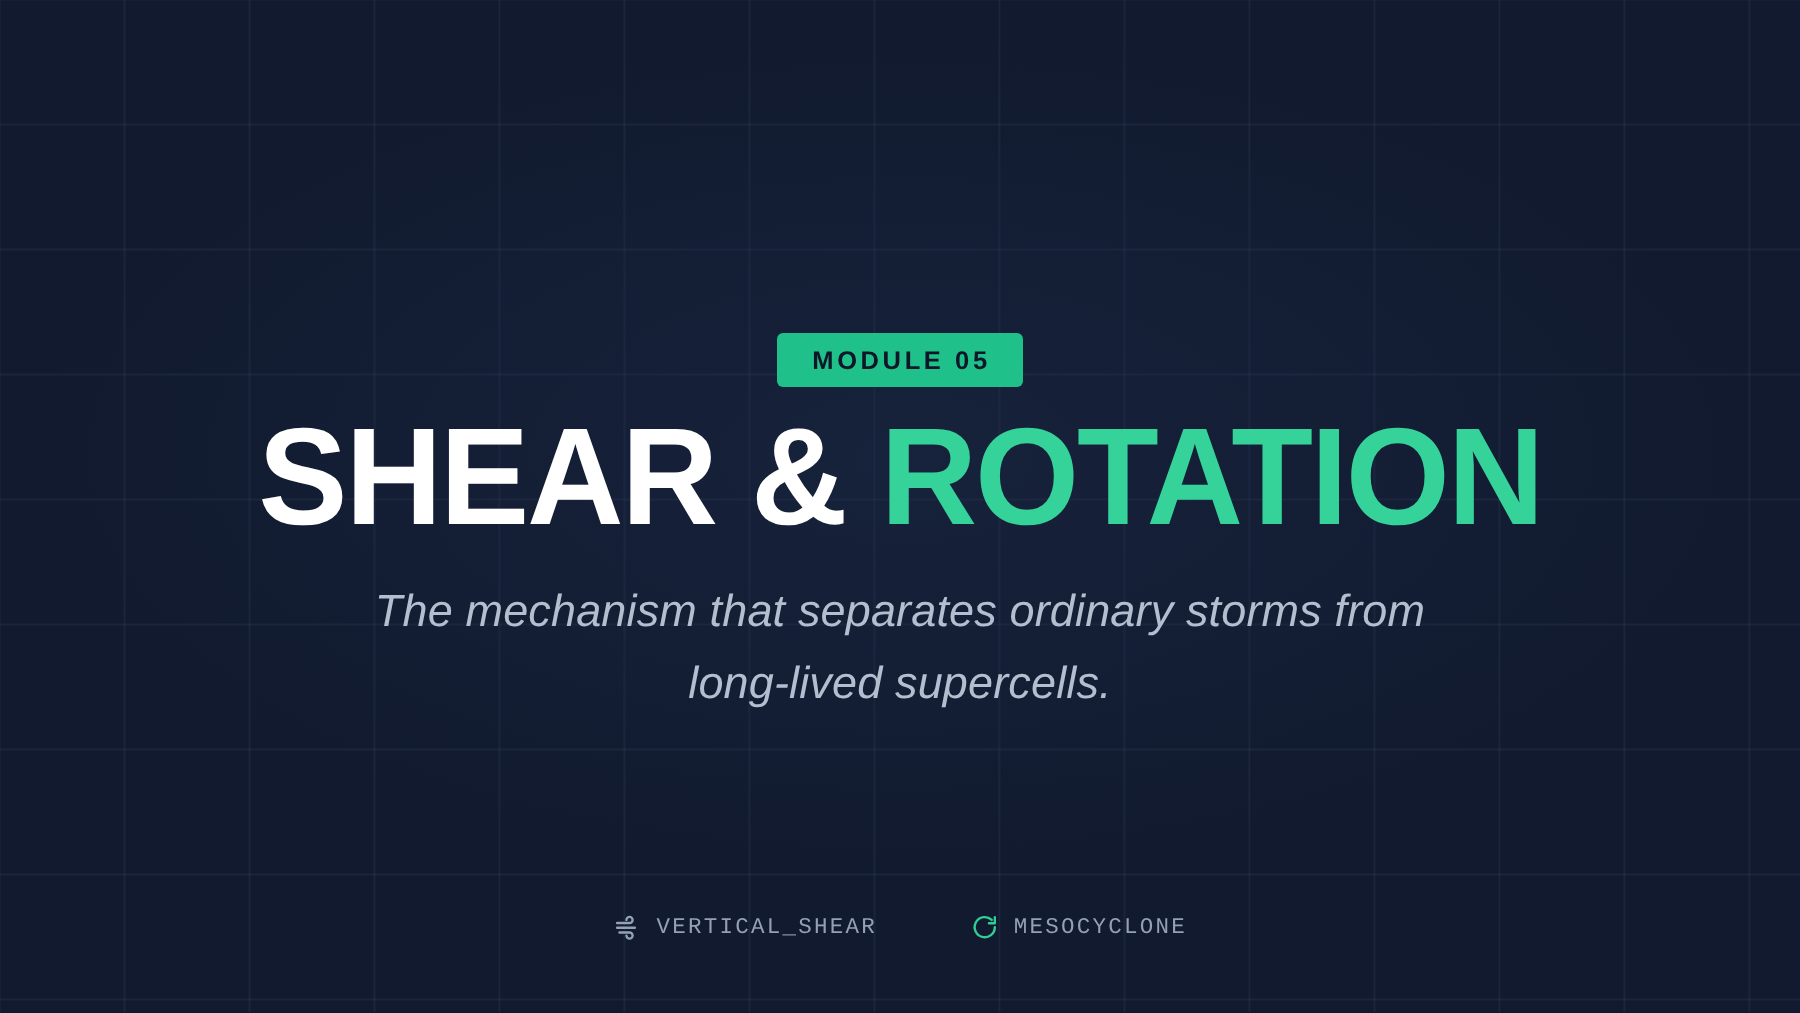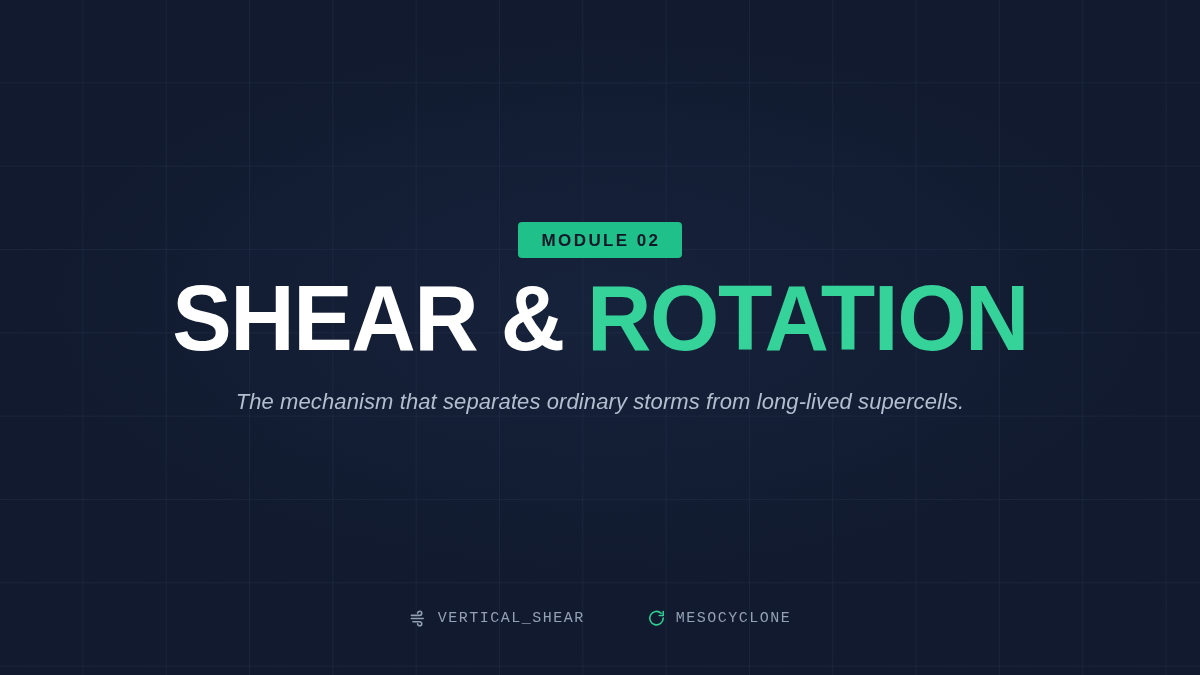--- a/index.html
+++ b/index.html
@@ -96,21 +96,21 @@
   #title .part-primary { color: #ffffff; }
   #title .part-accent  { color: #35d39a; }
 
   
   #subtitle {
     margin-top: 20px;
     width: 760px;
     text-align: center;
     font-family: "Liberation Sans", sans-serif;
     font-style: italic;
-    font-size: 22px;
+    font-size: 30px;
     line-height: 1.6;
     color: #b3becf;
     letter-spacing: 0.1px;
   }
 
   
   #footer-tags {
     position: absolute;
     left: 0;
     right: 0;
@@ -149,21 +149,21 @@
 <body>
 
 <div id="slide">
 
   <div id="grid-overlay"></div>
   <div id="vignette"></div>
 
   <div id="content">
 
     <div class="badge-row">
-      <div id="module-badge">MODULE 02</div>
+      <div id="module-badge">MODULE 05</div>
     </div>
 
     <h1 id="title"><span class="part-primary">SHEAR &amp; </span><span class="part-accent">ROTATION</span></h1>
 
     <p id="subtitle">The mechanism that separates ordinary storms from long-lived supercells.</p>
 
   </div>
 
   <div id="footer-tags">
 

